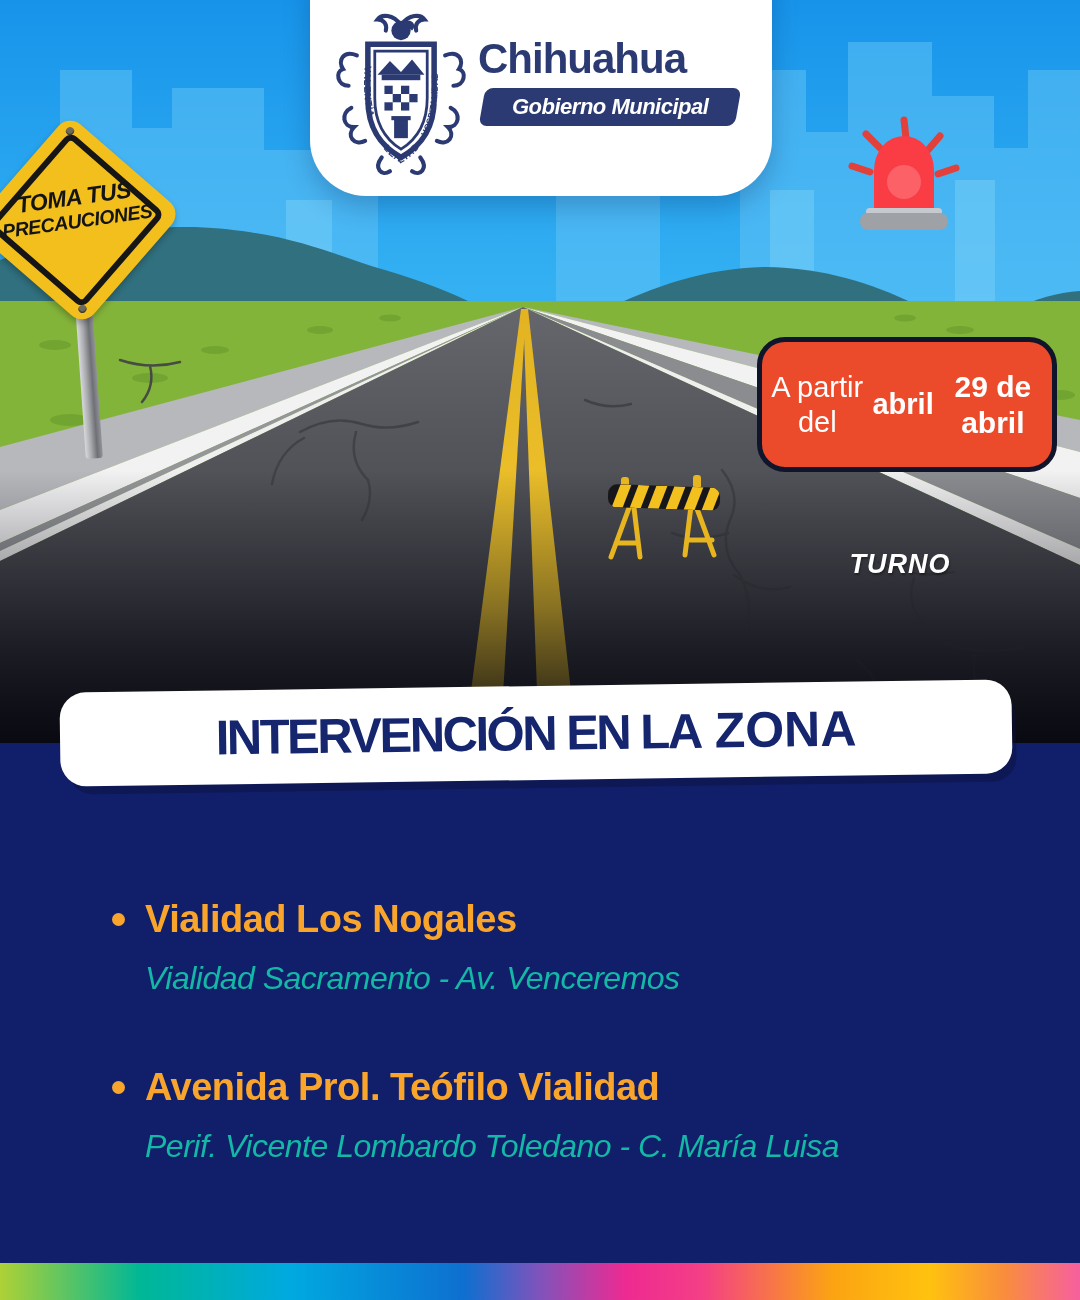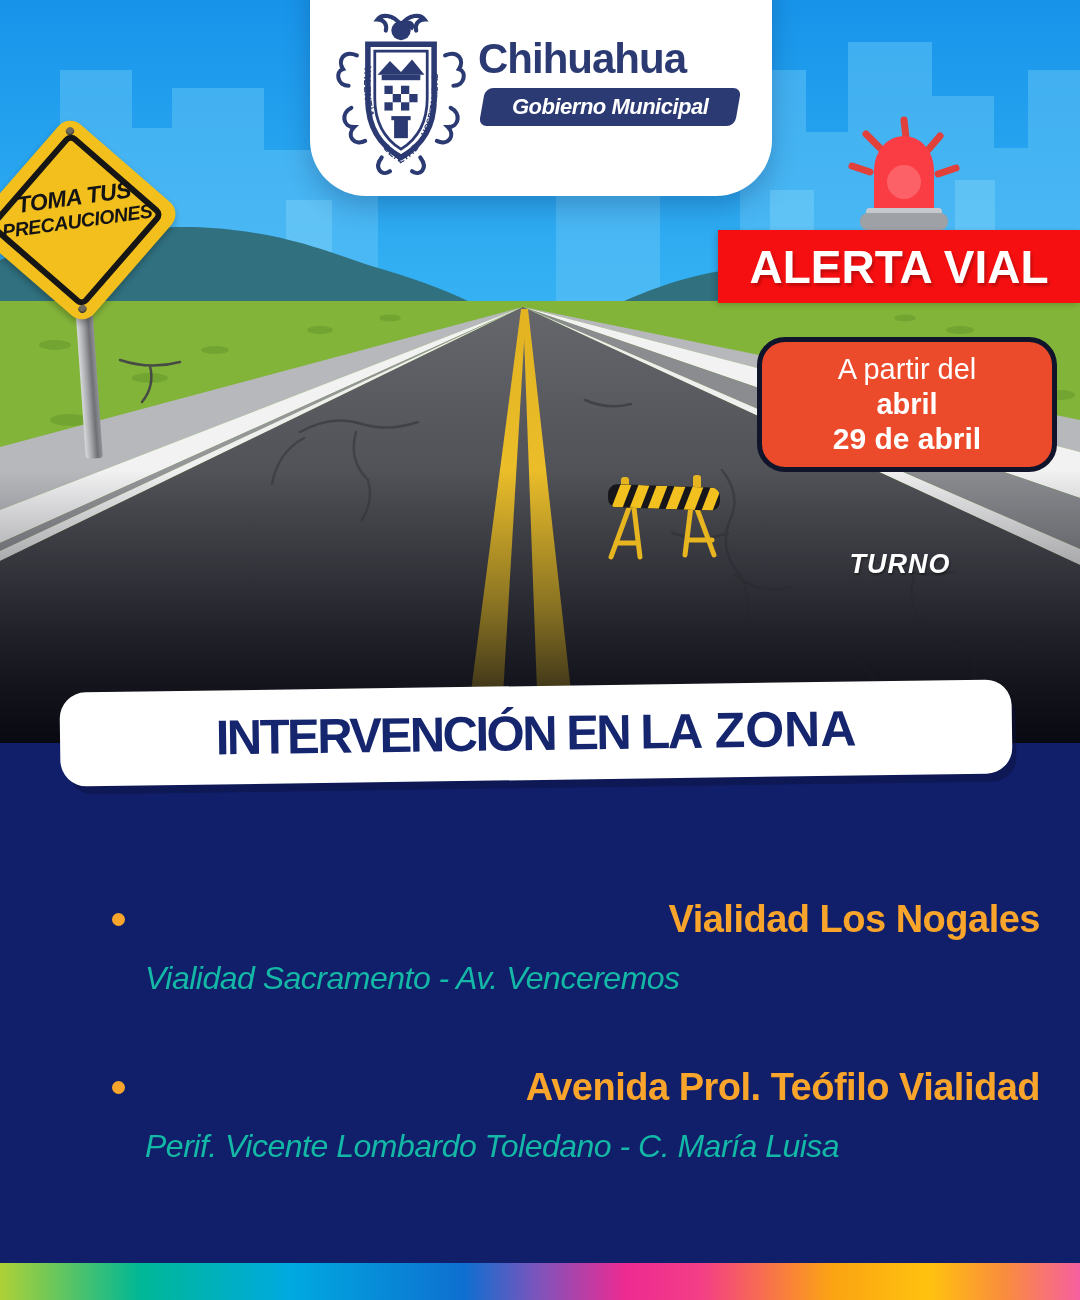--- a/index.html
+++ b/index.html
@@ -59,21 +59,21 @@
     box-shadow:-2px 2px 6px rgba(0,0,0,.18);
   }
   .alert-banner span{
     color:#fff;font-weight:800;font-size:46px;letter-spacing:0px;
     text-shadow:2px 3px 3px rgba(0,0,0,.22);
   }
   
   .date-box{
     left:757px;top:337px;width:300px;height:135px;background:#EB4B2B;
     border:5px solid #10152B;border-radius:28px;z-index:5;box-sizing:border-box;
-    display:flex;flex-direction:column;align-items:center;justify-content:center;
+    display:flex;flex-direction:row;align-items:center;justify-content:center;
     color:#fff;text-align:center;line-height:1.2;
   }
   .date-intro{font-size:29px;font-weight:400;}
   .date-day{font-size:29px;font-weight:800;}
   .date-date{font-size:30px;font-weight:800;}
   
   .shift{
     left:800px;top:548px;width:200px;text-align:center;z-index:4;color:#fff;
     font-style:italic;line-height:1.25;text-shadow:1px 2px 2px rgba(0,0,0,.35);
   }
@@ -95,21 +95,21 @@
   }
   
   .direction-pill{
     left:334px;top:762px;width:402px;height:64px;background:#2CC0F1;border-radius:34px;z-index:8;
     display:flex;align-items:center;justify-content:center;
     box-shadow:9px 9px 0 #0B1A55;
   }
   .direction-pill span{color:#0E2066;font-weight:800;font-style:italic;font-size:31px;letter-spacing:0px;}
   
   .loc-list{left:0;top:880px;width:1080px;z-index:8;}
-  .loc-item{position:absolute;left:112px;right:40px;display:flex;align-items:center;justify-content:space-between;}
+  .loc-item{position:absolute;left:112px;right:40px;display:flex;align-items:center;}
   .loc-item.first{top:18px;}
   .loc-item.second{top:186px;}
   .bullet{width:13px;height:13px;border-radius:50%;background:#F9A52B;margin-right:20px;flex:0 0 auto;}
   .loc-name{color:#F9A52B;font-weight:800;font-size:38px;letter-spacing:-0.5px;}
   .loc-stretch{position:absolute;left:145px;color:#14b8a6;font-style:italic;font-size:32px;letter-spacing:-0.5px;}
   .loc-stretch.first{top:80px;}
   .loc-stretch.second{top:248px;text-align:center;}
   
   .rainbow{
     left:0;bottom:0;width:1080px;height:37px;z-index:9;
@@ -320,23 +320,20 @@
       <line x1="62" y1="10" x2="64" y2="28"></line>
       <line x1="98" y1="26" x2="86" y2="40"></line>
       <line x1="114" y1="58" x2="96" y2="64"></line>
     </g>
     <path d="M32,102 L32,60 A30,34 0 0 1 92,60 L92,102 Z" fill="#FA3C44"></path>
     <circle cx="62" cy="72" r="17" fill="#FC6168"></circle>
     <rect x="24" y="98" width="76" height="7" rx="3.5" fill="#C6C9CD"></rect>
     <rect x="18" y="103" width="88" height="17" rx="8" fill="#9EA1A6"></rect>
   </svg>
 
-  <div class="abs alert-banner">
-    <span>ALERTA VIAL</span>
-  </div>
 
   <div class="abs date-box">
     <div class="date-intro">A partir del</div>
     <div class="date-day">abril</div>
     <div class="date-date">29 de abril</div>
   </div>
 
   <div class="abs shift">
     <div class="s1">TURNO</div>
   </div>

